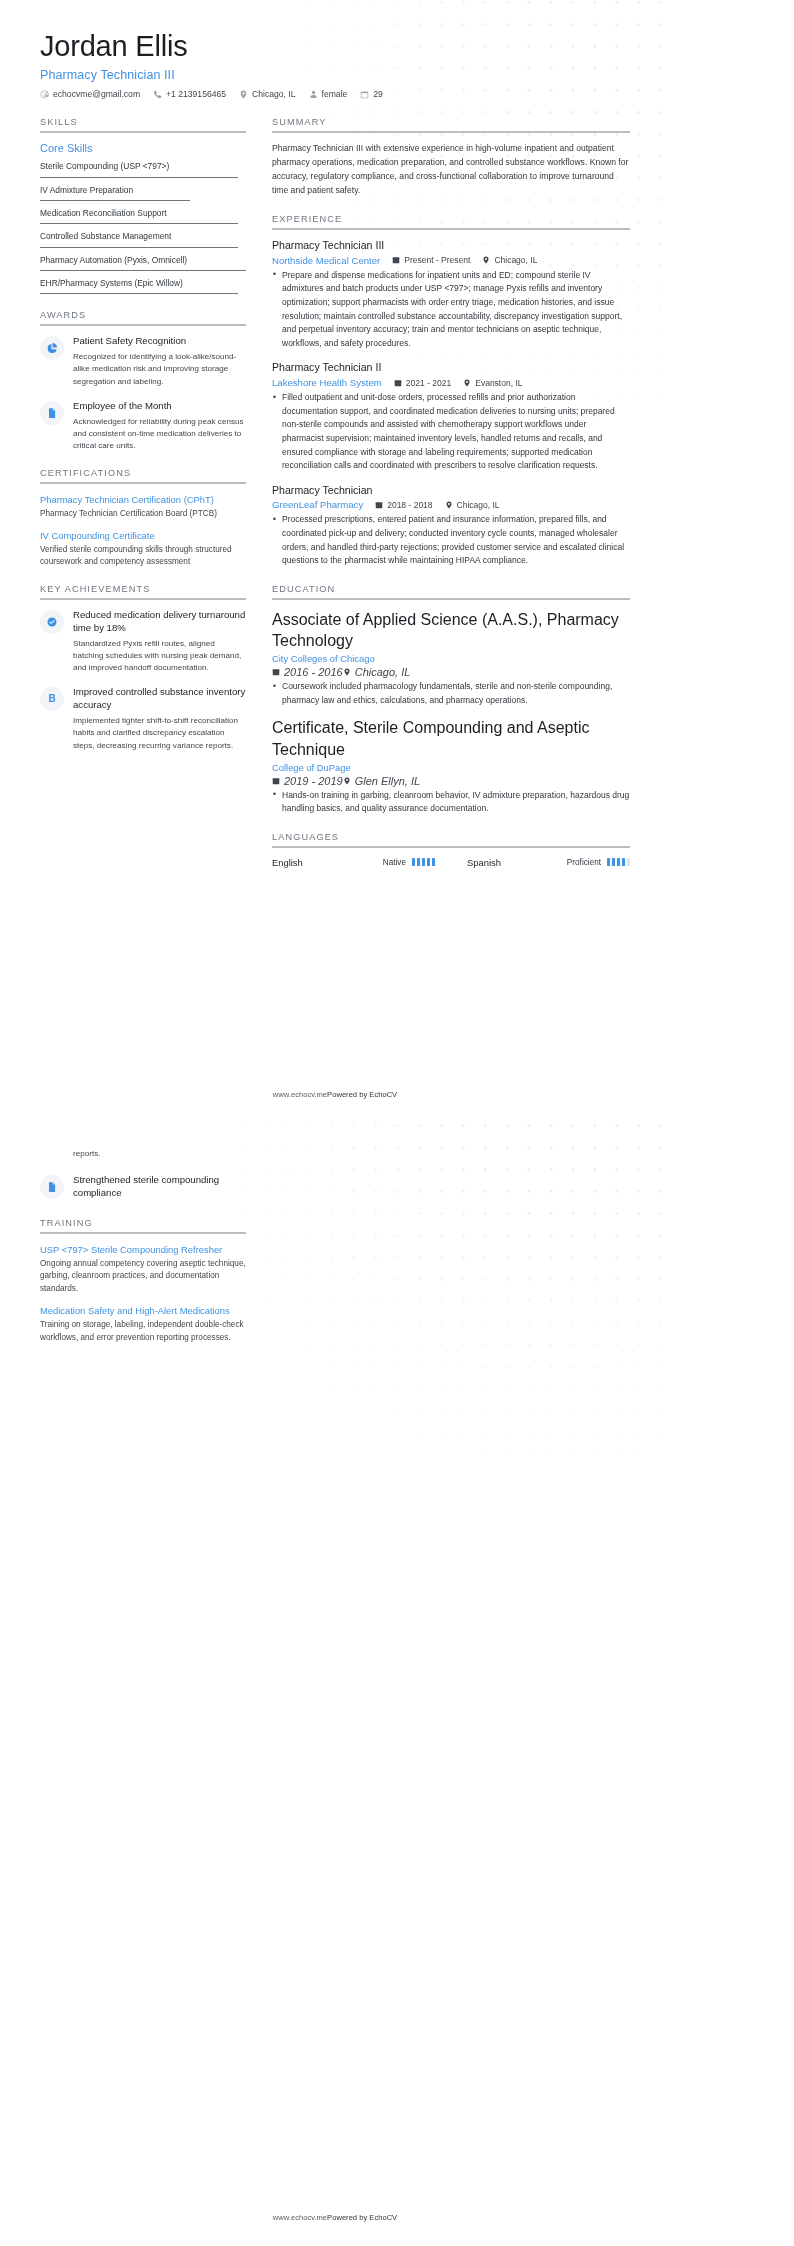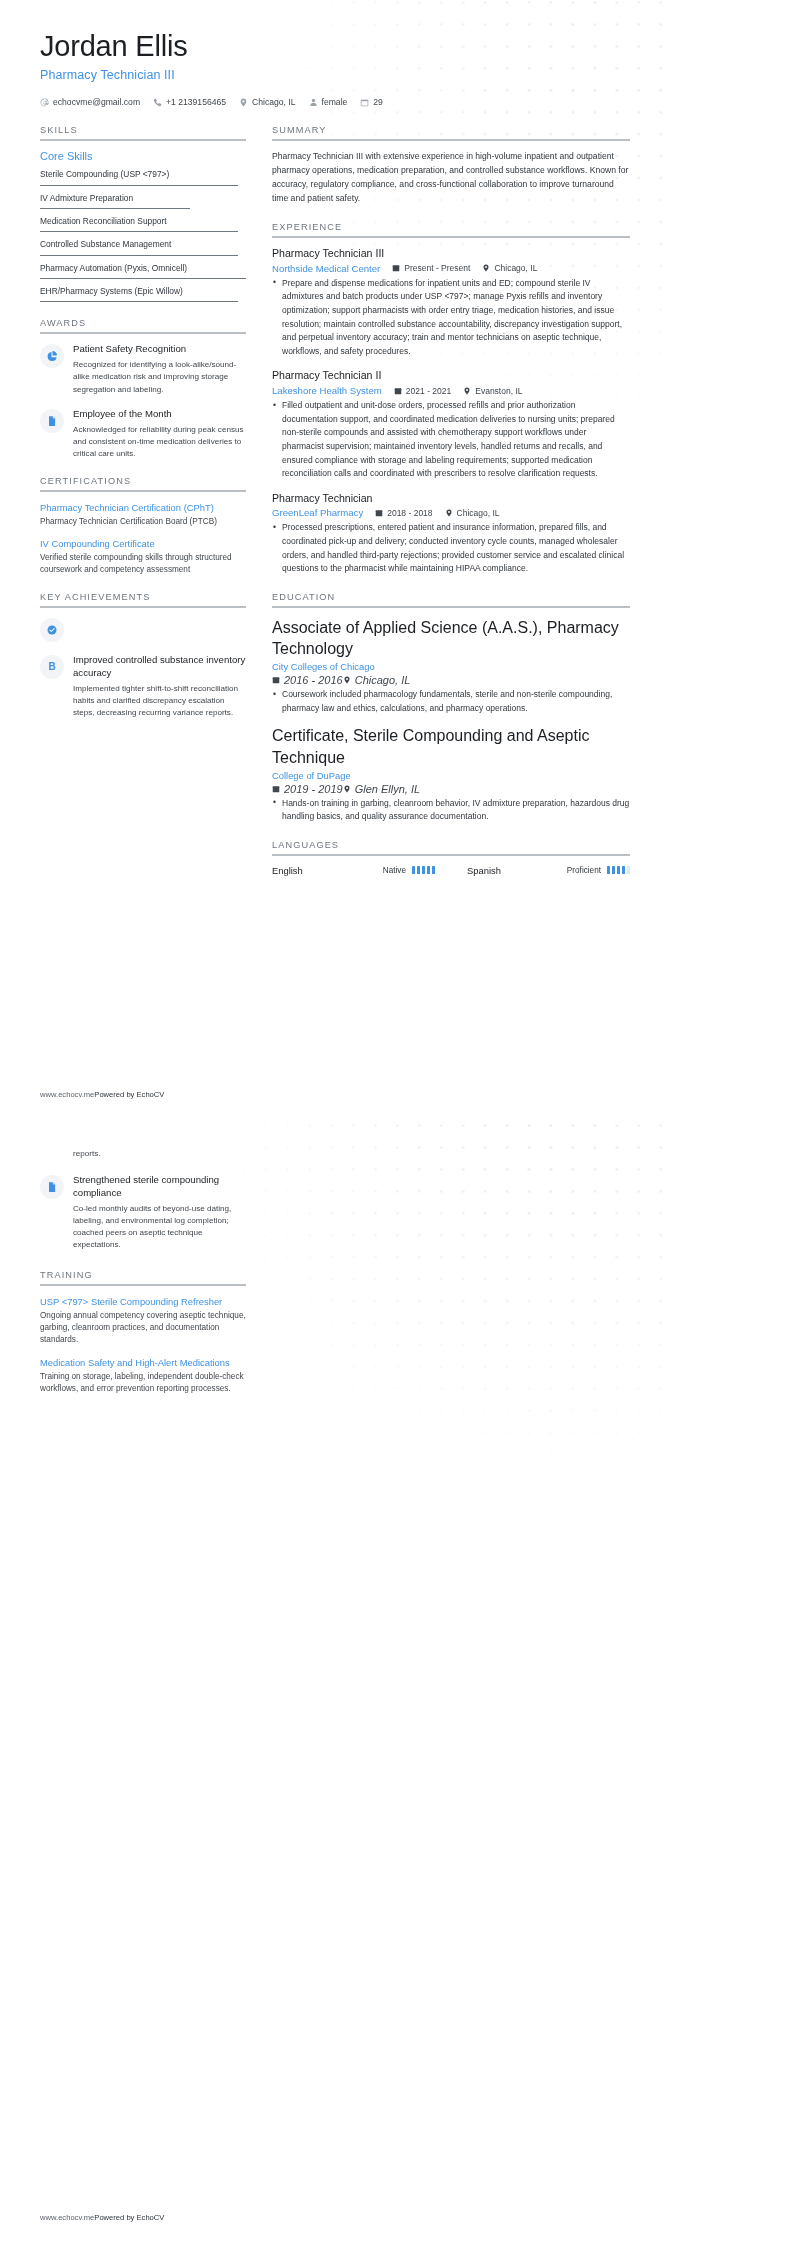--- a/index.html
+++ b/index.html
@@ -37,21 +37,21 @@
     font-size: 12.5px;
     color: #3f92e3;
     margin-top: 5px;
     letter-spacing: 0.1px;
   }
   .contact-row {
     display: flex;
     align-items: center;
     flex-wrap: wrap;
     gap: 13px;
-    margin-top: 15px;
+    margin-top: 7px;
     font-size: 8.6px;
     color: #3f464d;
   }
   .contact-item { display: flex; align-items: center; gap: 4px; white-space: nowrap; }
   .contact-item .ico {
     display: inline-flex;
     width: 9px; height: 9px;
     align-items: center; justify-content: center;
     color: #9aa2ab;
     flex: none;
@@ -151,21 +151,21 @@
   .lang-right { margin-left: auto; display: flex; align-items: center; gap: 6px; }
   .lang-level { font-size: 8.2px; color: #31373d; }
   .bars { display: flex; gap: 2px; }
   .bars i { display: block; width: 3px; height: 8px; background: #3f92e3; border-radius: 0.5px; }
   .bars i.off { background: #d8e8f8; }
 
   
   .footer {
     position: absolute;
     left: 40px; right: 40px; bottom: 24px;
-    display: flex; justify-content: flex-start;
+    display: flex; justify-content: center;
     font-size: 7.6px; color: #5a6169;
     z-index: 3;
   }
   .footer .brand { color: #2f353b; }
 </style>
 </head>
 <body>
 
 <div class="page">
   <svg class="dots" viewBox="0 0 794 1123" preserveAspectRatio="none">
@@ -325,20 +325,24 @@
           <div class="sec-title">KEY ACHIEVEMENTS</div>
           <div class="sec-rule"></div>
 
           <div class="entry">
             <div class="badge">
               <svg viewBox="0 0 16 16">
                   <circle cx="8" cy="8" r="6" fill="#3f92e3"></circle>
                   <path d="M5.2 8.2 7 10l3.8-3.8" fill="none" stroke="#fff" stroke-width="1.4" stroke-linecap="round" stroke-linejoin="round"></path>
                 </svg>
             </div>
+            <div class="entry-body">
+              <div class="entry-title">Reduced medication delivery turnaround time by 18%</div>
+              <div class="entry-desc">Standardized Pyxis refill routes, aligned batching schedules with nursing peak demand, and improved handoff documentation.</div>
+            </div>
           </div>
 
           <div class="entry">
             <div class="badge">
               <span class="ltr">B</span>
             </div>
             <div class="entry-body">
               <div class="entry-title">Improved controlled substance inventory accuracy</div>
               <div class="entry-desc">Implemented tighter shift-to-shift reconciliation habits and clarified discrepancy escalation steps, decreasing recurring variance reports.</div>
             </div>
@@ -572,21 +576,20 @@
 
         <div class="entry">
           <div class="badge">
             <svg viewBox="0 0 16 16">
                 <path d="M4 1.5h5l3.2 3.2v9.8H4z" fill="#3f92e3"></path>
                 <path d="M9 1.5 12.2 4.7H9z" fill="#bcd9f5"></path>
               </svg>
           </div>
           <div class="entry-body">
             <div class="entry-title">Strengthened sterile compounding compliance</div>
-            <div class="entry-desc">Co-led monthly audits of beyond-use dating, labeling, and environmental log completion; coached peers on aseptic technique expectations.</div>
           </div>
         </div>
 
         <div class="sec" style="margin-top:18px">
           <div class="sec-title">TRAINING</div>
           <div class="sec-rule"></div>
 
           <div class="train">
             <div class="train-title">USP &lt;797&gt; Sterile Compounding Refresher</div>
             <div class="train-desc">Ongoing annual competency covering aseptic technique, garbing, cleanroom practices, and documentation standards.</div>

